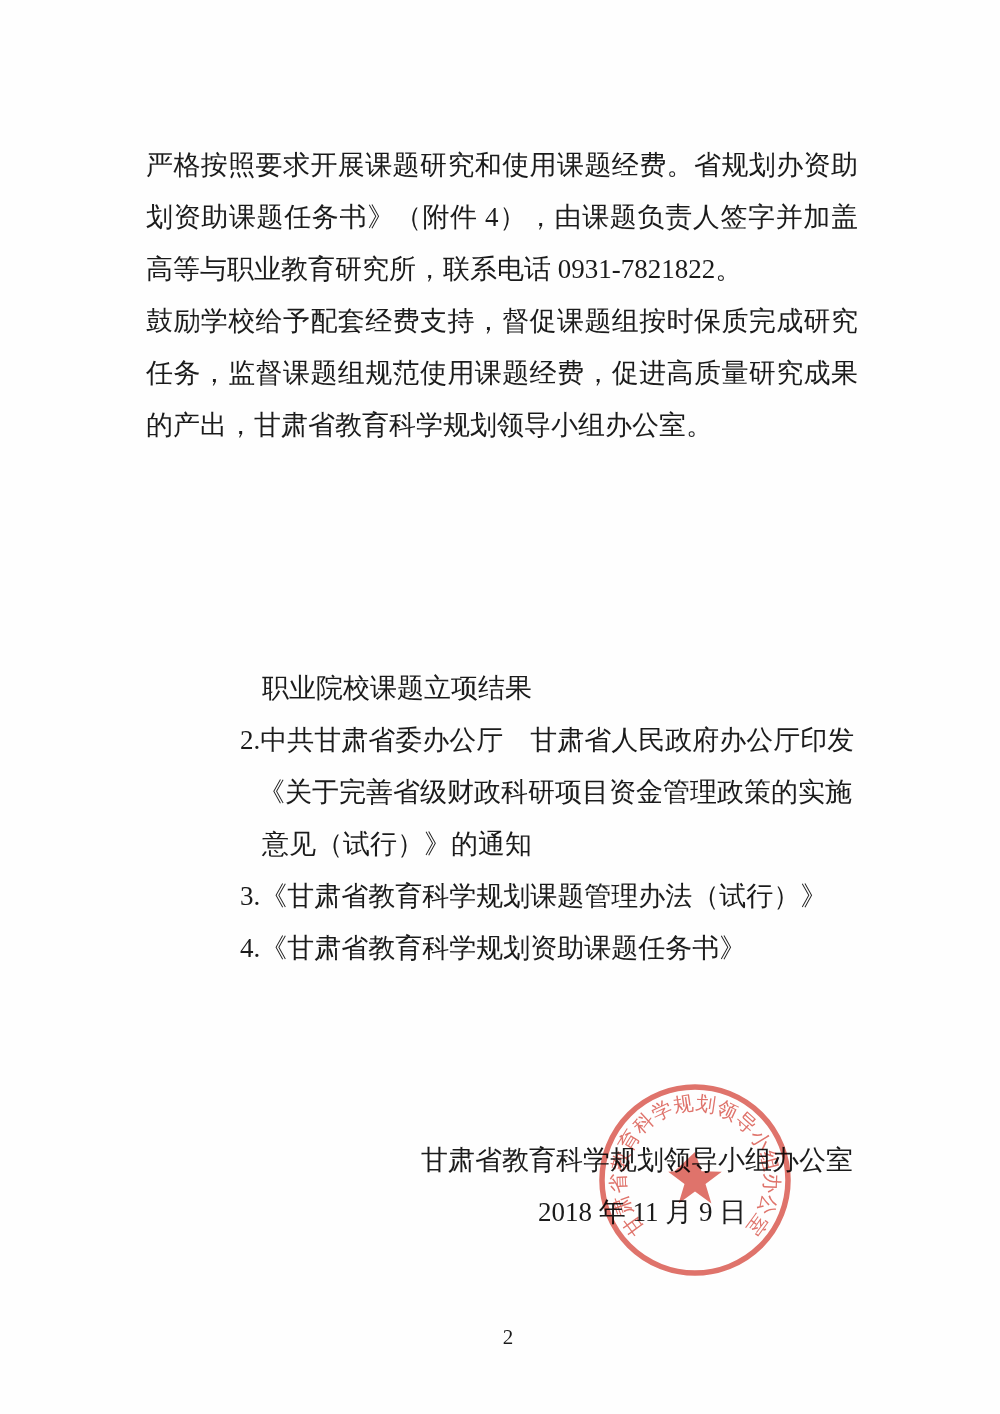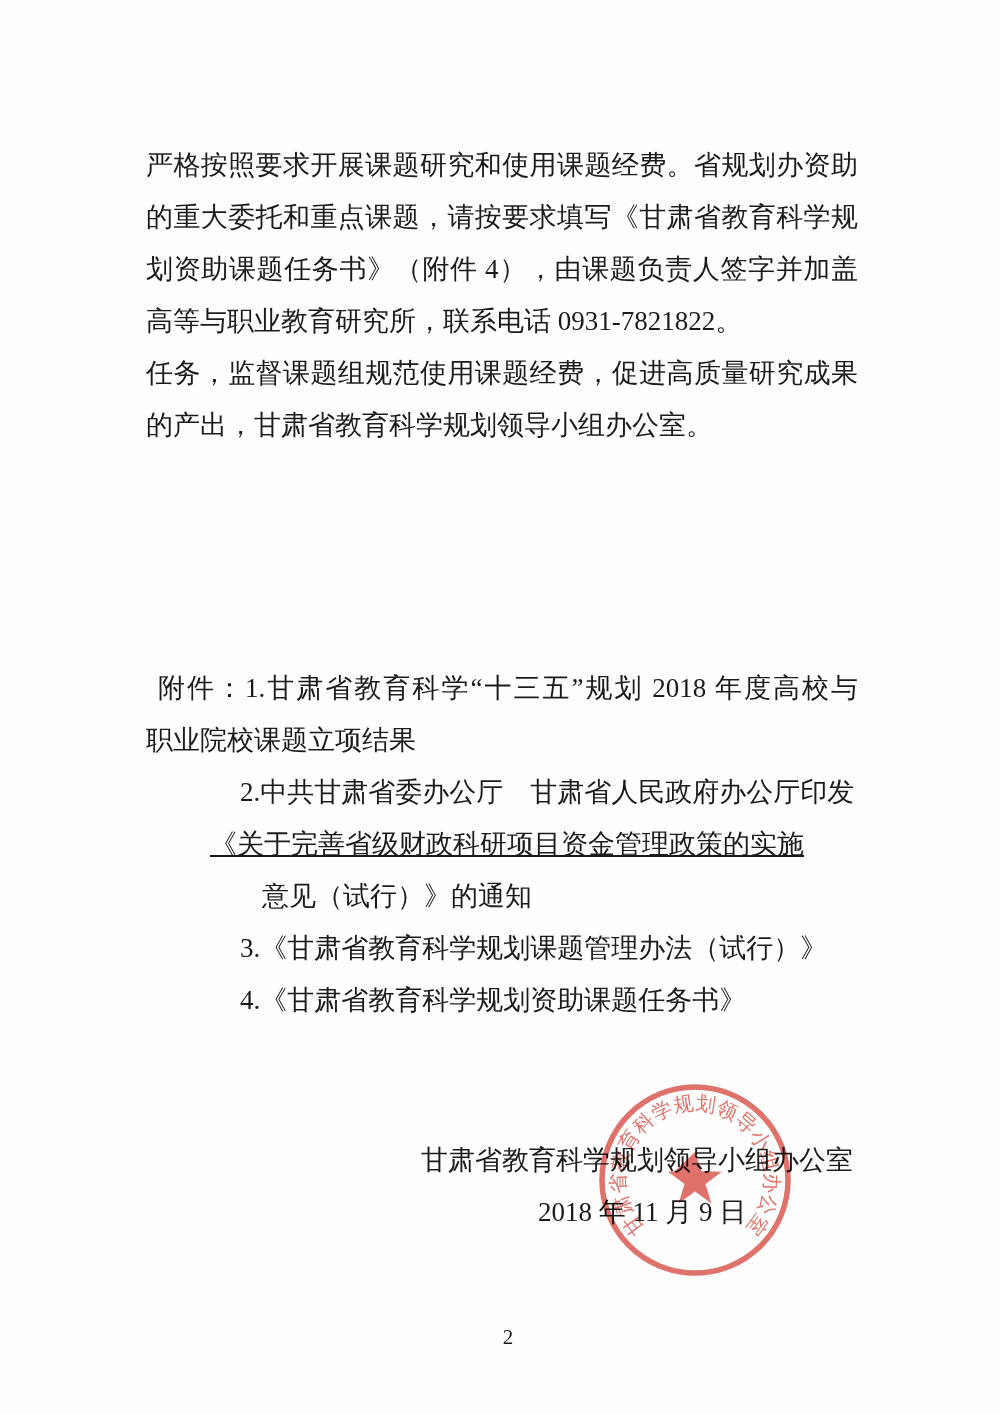--- a/index.html
+++ b/index.html
@@ -42,23 +42,23 @@
     left: 146px;
     top: 662px;
     width: 712px;
     font-size: 27px;
     line-height: 52px;
   }
   .attach-first {
     padding-left: 12px;
     box-sizing: border-box;
   }
-  .ml-contA { }
+  .ml-contA { margin-left: 116px; }
   .ml-num   { margin-left: 94px;  }
-  .ml-contB { margin-left: 64px; text-decoration: underline; }
+  .ml-contB { margin-left: 112px; }
   .ml-contC { margin-left: 116px; }
   
   .sig-org {
     position: absolute;
     left: 421px;
     top: 1134px;
     font-size: 27px;
     line-height: 52px;
     white-space: nowrap;
   }
@@ -94,29 +94,28 @@
     font-family: "Liberation Serif", serif;
   }
 </style>
 </head>
 <body>
 
 <div class="page">
 
   <div class="body-block">
     <div class="tline just">严格按照要求开展课题研究和使用课题经费。省规划办资助</div>
-    <div class="tline just">的重大委托和重点课题，请按要求填写《甘肃省教育科学规</div>
     <div class="tline just">划资助课题任务书》（附件 4），由课题负责人签字并加盖</div>
     <div class="tline">高等与职业教育研究所，联系电话 0931-7821822。</div>
+    <div class="tline just">鼓励学校给予配套经费支持，督促课题组按时保质完成研究</div>
     <div class="tline just">任务，监督课题组规范使用课题经费，促进高质量研究成果</div>
     <div class="tline">的产出，甘肃省教育科学规划领导小组办公室。</div>
   </div>
 
   <div class="attach-block">
-    <div class="tline just attach-first"><span>附件：</span><span>1.甘肃省教育科学“十三五”规划 2018 年度高校与</span></div>
     <div class="tline ml-contA">职业院校课题立项结果</div>
     <div class="tline ml-num">2.中共甘肃省委办公厅　甘肃省人民政府办公厅印发</div>
     <div class="tline ml-contB">《关于完善省级财政科研项目资金管理政策的实施</div>
     <div class="tline ml-contC">意见（试行）》的通知</div>
     <div class="tline ml-num">3.《甘肃省教育科学规划课题管理办法（试行）》</div>
     <div class="tline ml-num">4.《甘肃省教育科学规划资助课题任务书》</div>
   </div>
 
   <div class="sig-org">甘肃省教育科学规划领导小组办公室</div>
   <div class="sig-date">2018 年 11 月 9 日</div>

